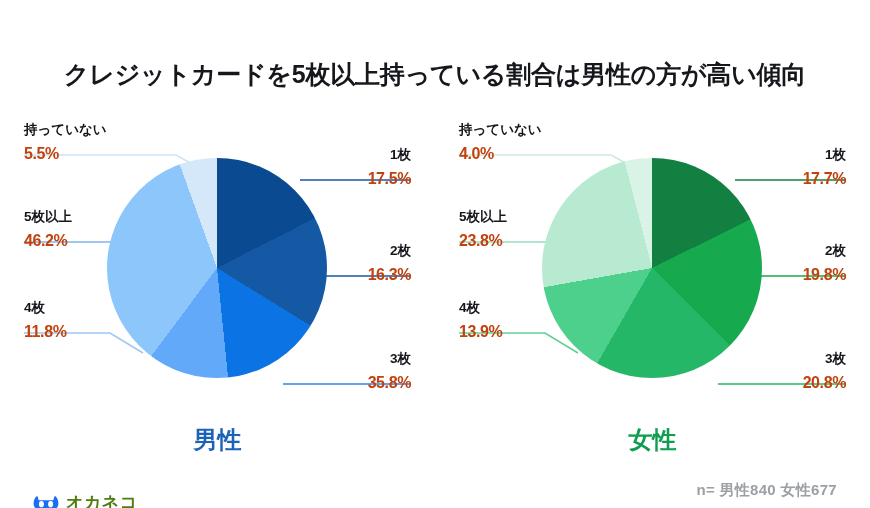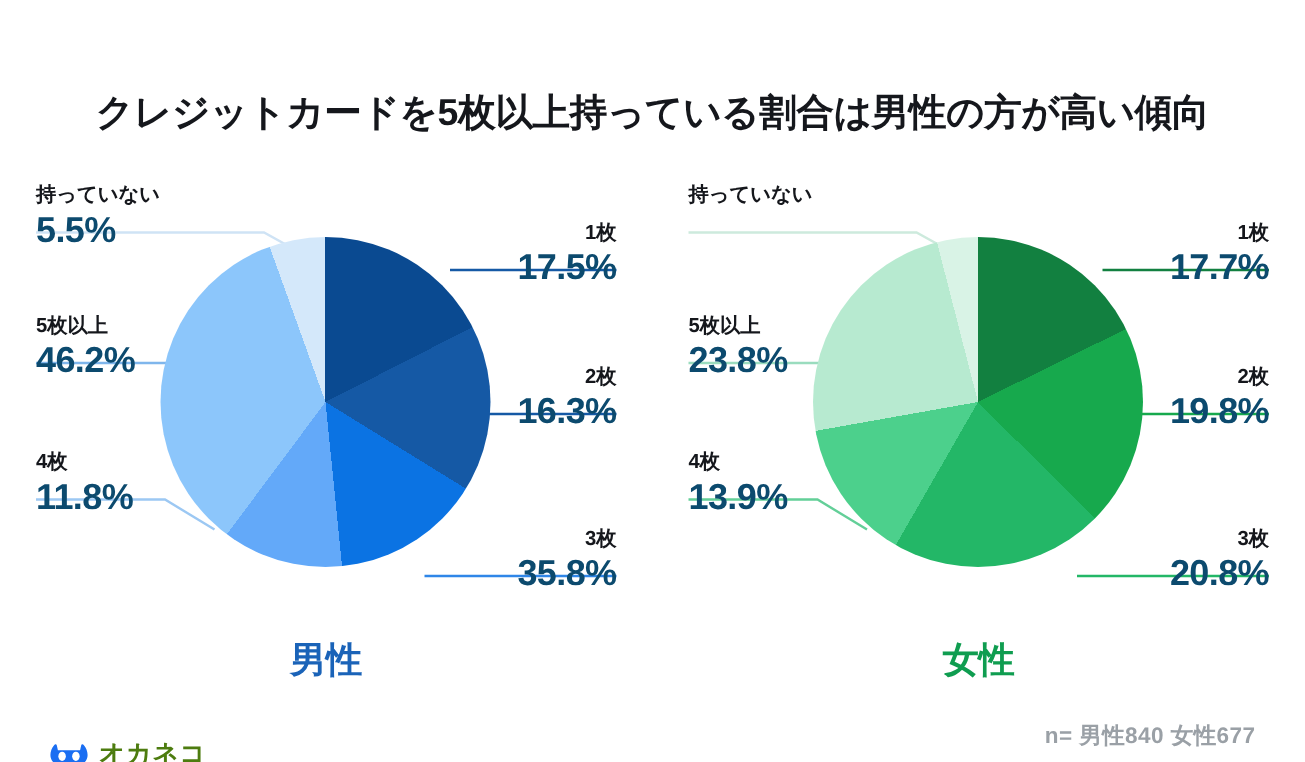--- a/index.html
+++ b/index.html
@@ -69,23 +69,23 @@
     position: absolute;
     white-space: nowrap;
   }
   .lbl .cat {
     font-size: 13.5px;
     font-weight: bold;
     color: #15171c;
     line-height: 16px;
   }
   .lbl .val {
-    font-size: 24px;
-    font-weight: bold;
-    color: #0c4a6e;
+    font-size: 16px;
+    font-weight: bold;
+    color: #c2410c;
     line-height: 26px;
     letter-spacing: -0.4px;
     margin-top: 3px;
   }
   .lbl.right { text-align: right; }
   .lbl.left  { text-align: left;  }
 
   
   .gender {
     position: absolute;
@@ -206,20 +206,21 @@
               #128040 0 17.7%,
               #17a94d 17.7% 37.5%,
               #23b767 37.5% 58.3%,
               #4cd08c 58.3% 72.2%,
               #b7ead0 72.2% 96.0%,
               #d9f3e6 96.0% 100%);"></div>
     </div>
 
     <div class="lbl left" style="left:24px; top:6px;">
       <div class="cat">持っていない</div>
+      <div class="val">4.0%</div>
     </div>
 
     <div class="lbl left" style="left:24px; top:93px;">
       <div class="cat">5枚以上</div>
       <div class="val">23.8%</div>
     </div>
 
     <div class="lbl left" style="left:24px; top:184px;">
       <div class="cat">4枚</div>
       <div class="val">13.9%</div>

